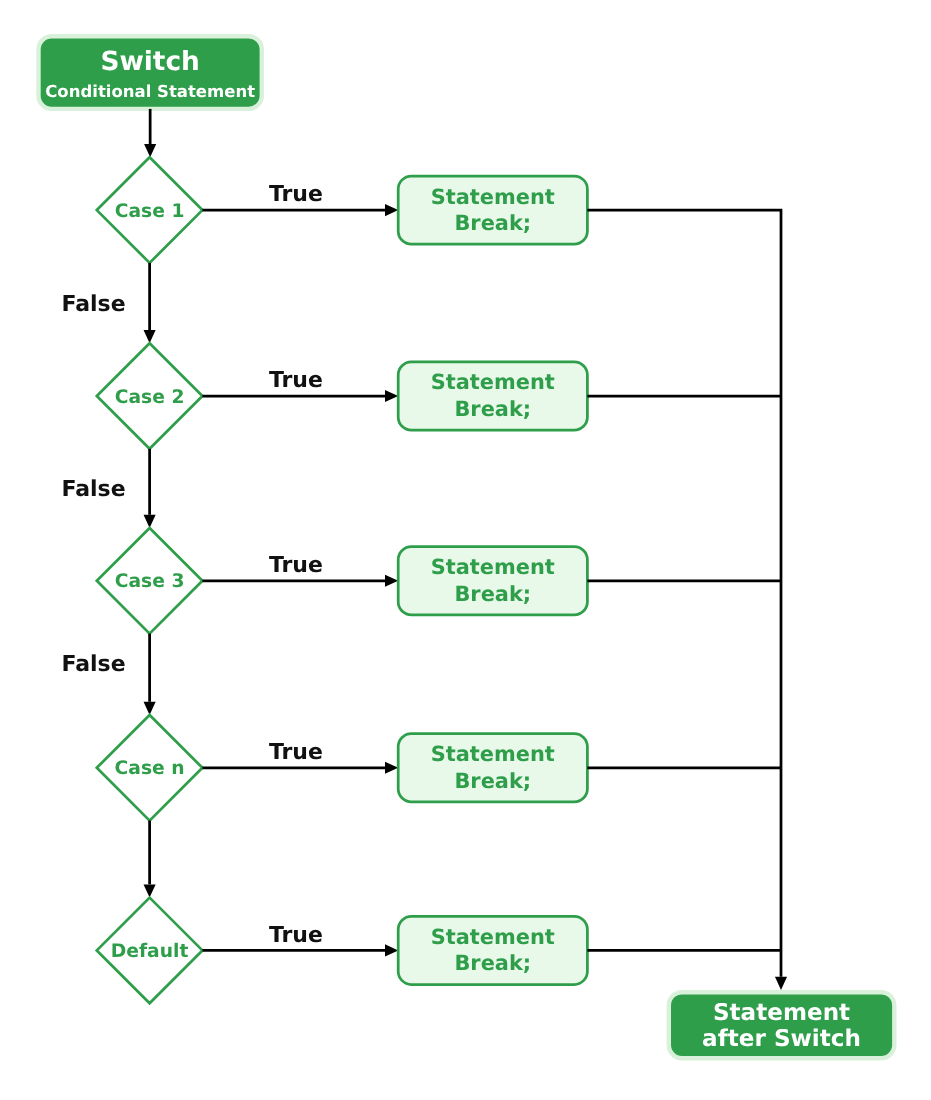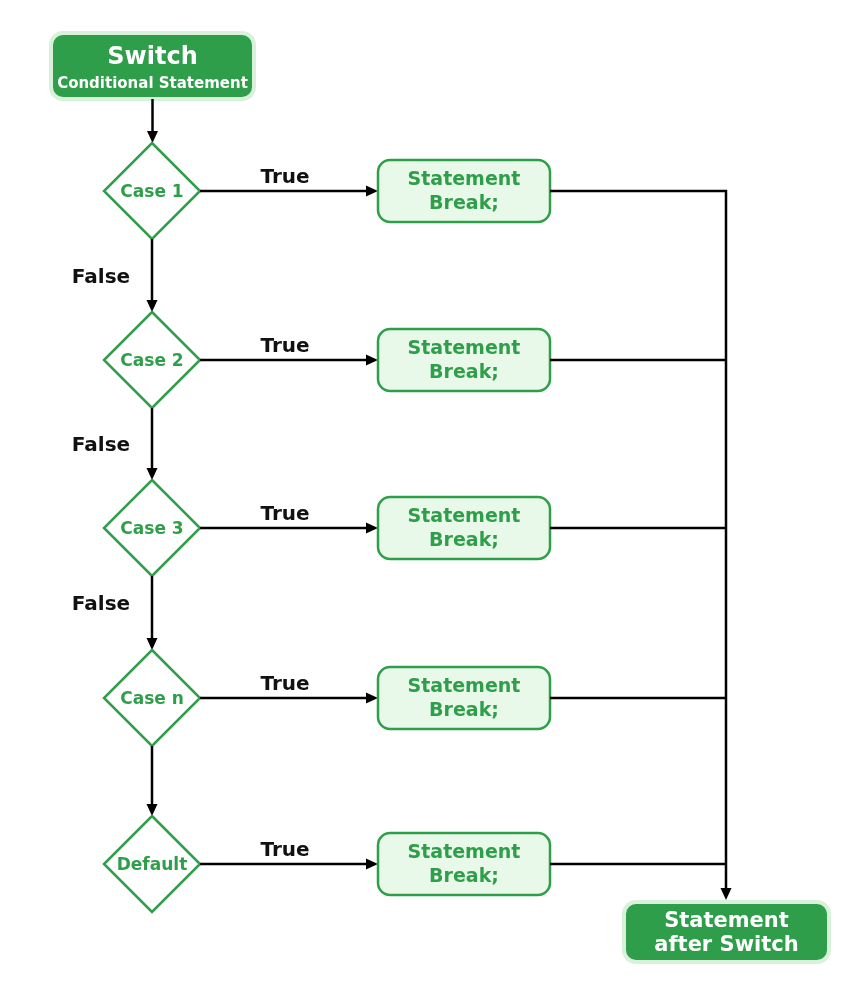--- a/index.html
+++ b/index.html
@@ -2,21 +2,20 @@
 <html><head>
 <meta charset="utf-8">
 <style>
   html, body { margin: 0; padding: 0; background: #ffffff; }
   .stage {
     position: relative;
     width: 808px;
     height: 1000px;
     background: #ffffff;
     font-family: "DejaVu Sans", sans-serif;
-    padding-left: 16px;
   }
   svg text { font-family: "DejaVu Sans", sans-serif; }
   .t-white-big   { font-size: 24px; font-weight: 700; fill: #ffffff; }
   .t-white-sub   { font-size: 15px; font-weight: 700; fill: #ffffff; }
   .t-white-end   { font-size: 21px; font-weight: 700; fill: #ffffff; }
   .t-case        { font-size: 17px; font-weight: 700; fill: #2f9e4a; }
   .t-result      { font-size: 19px; font-weight: 700; fill: #2f9e4a; }
   .t-branch      { font-size: 20px; font-weight: 700; fill: #111111; }
   .shape-start   { fill: #2f9e4a; stroke: #d9f1da; stroke-width: 4; }
   .shape-diamond { fill: #ffffff; stroke: #2f9e4a; stroke-width: 2.5; }

